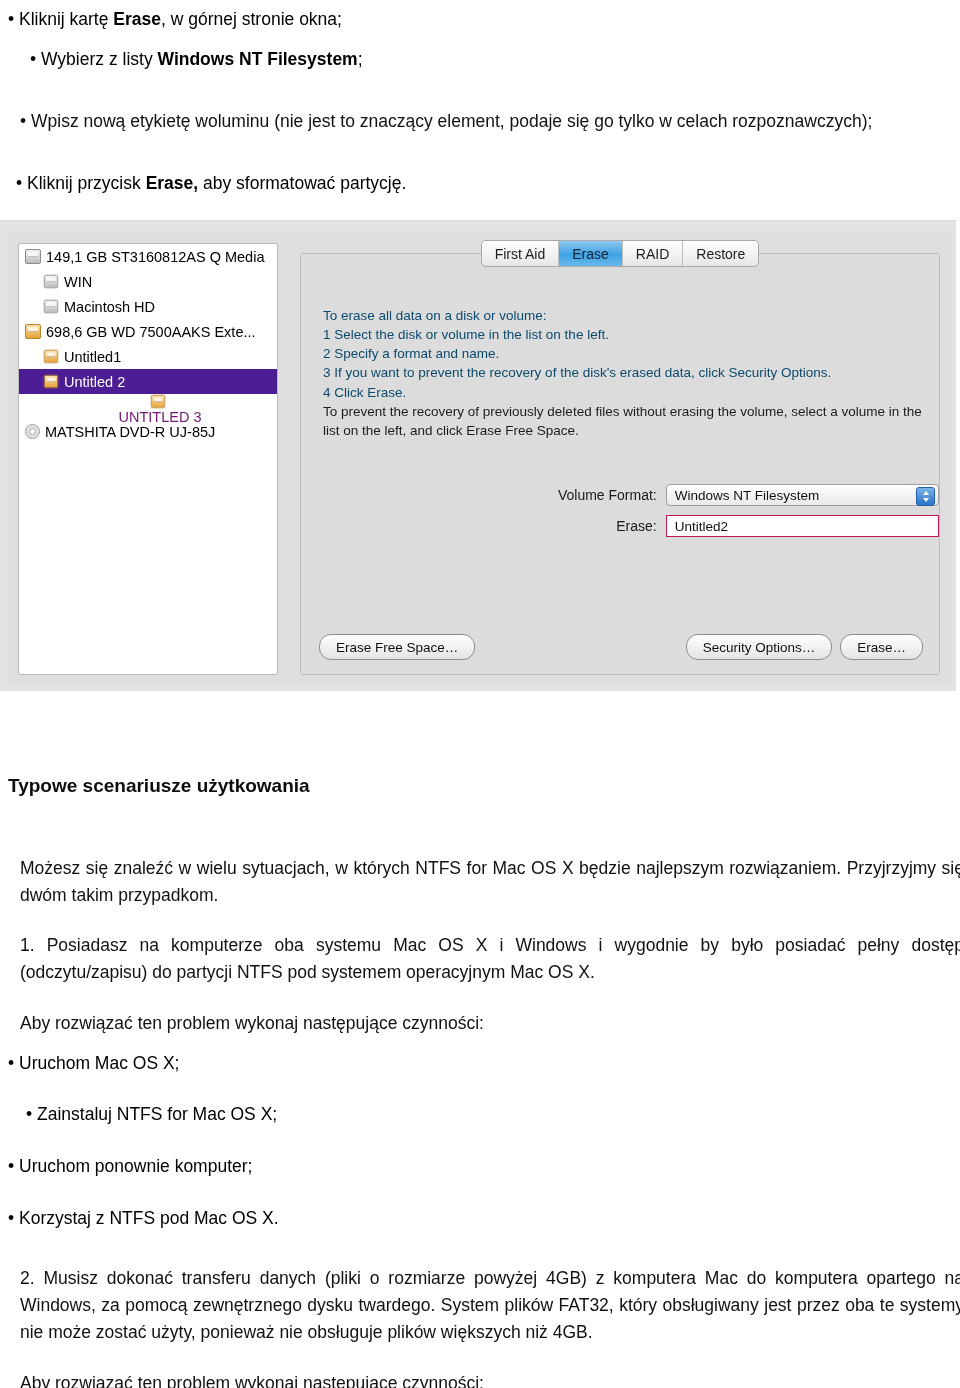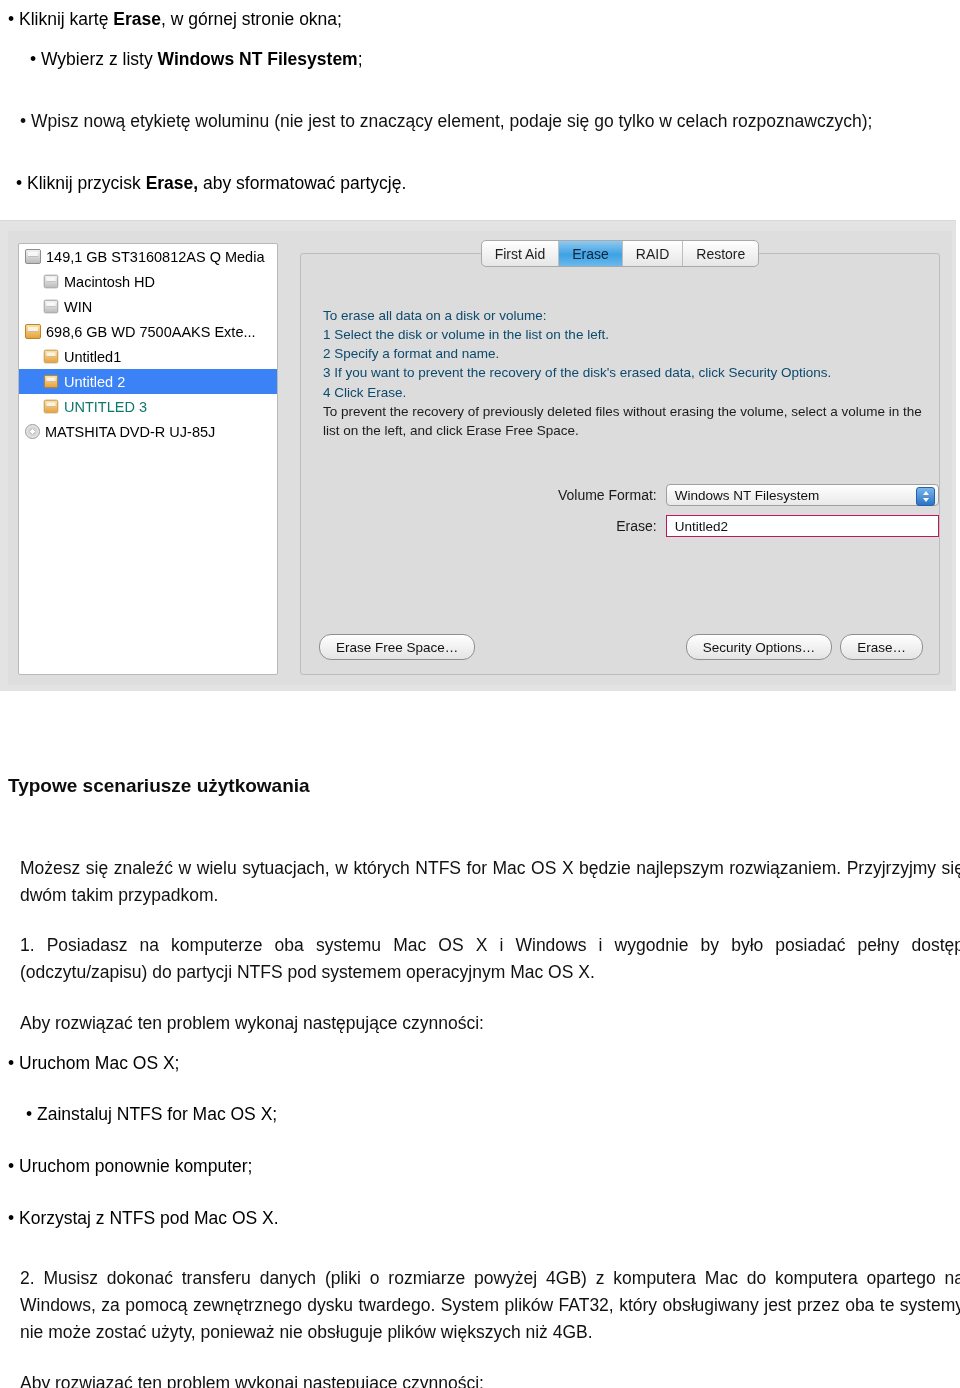--- a/index.html
+++ b/index.html
@@ -68,25 +68,25 @@
     height: 25px;
     display: flex;
     align-items: center;
     padding-left: 6px;
     font-size: 14.5px;
     color: #000000;
     white-space: nowrap;
   }
   .row.indent { padding-left: 24px; }
   .row.selected {
-    background: #3b82f6;
+    background: #4c1d95;
     color: #ffffff;
     text-align: center;
   }
-  .row.dim { color: #0f766e; }
+  .row.dim { color: #701a75; flex-direction: column; }
 
   .ic {
     width: 16px; height: 15px;
     margin-right: 5px;
     flex: 0 0 auto;
     border-radius: 2px;
     position: relative;
     box-sizing: border-box;
   }
   .ic.drive-gray {
@@ -277,26 +277,26 @@
 
     <div class="sidebar">
 
       <div class="row">
         <span class="ic drive-gray"></span>
         <span>149,1 GB ST3160812AS Q Media</span>
       </div>
 
       <div class="row indent">
         <span class="ic drive-gray small"></span>
-        <span>Macintosh HD</span>
+        <span>WIN</span>
       </div>
 
       <div class="row indent">
         <span class="ic drive-gray small"></span>
-        <span>WIN</span>
+        <span>Macintosh HD</span>
       </div>
 
       <div class="row">
         <span class="ic drive-orange"></span>
         <span>698,6 GB WD 7500AAKS Exte...</span>
       </div>
 
       <div class="row indent">
         <span class="ic drive-orange small"></span>
         <span>Untitled1</span>

